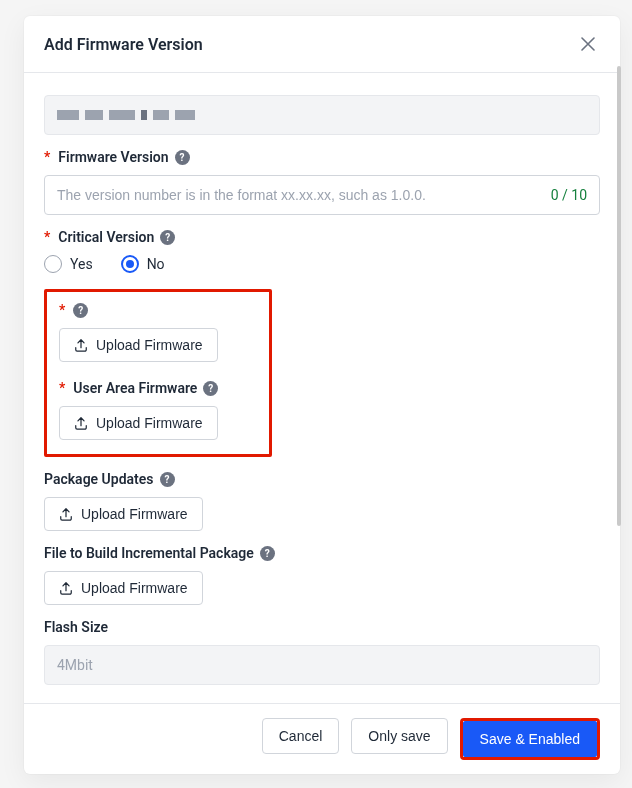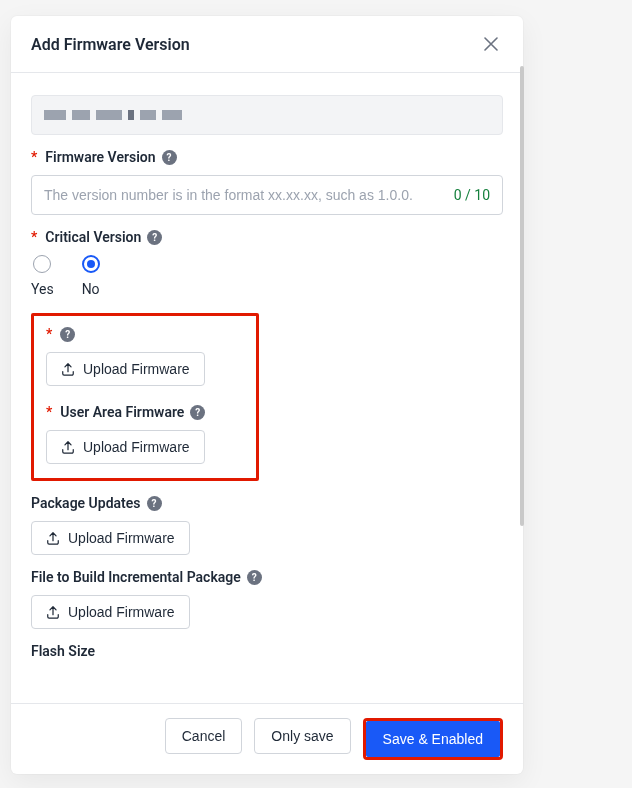--- a/index.html
+++ b/index.html
@@ -5,23 +5,23 @@
   * { box-sizing: border-box; margin: 0; padding: 0; }
   html, body {
     width: 632px;
     height: 788px;
     font-family: -apple-system, BlinkMacSystemFont, "Segoe UI", Roboto, Arial, sans-serif;
     background: #f5f5f5;
     color: #1f2937;
   }
   .modal {
     position: absolute;
-    left: 11px;
+    left: 24px;
     top: 16px;
-    width: 512px;
+    width: 596px;
     height: 758px;
     background: #fff;
     border-radius: 6px;
     box-shadow: 0 8px 28px rgba(0,0,0,0.06), 0 0 0 1px rgba(0,0,0,0.02);
     display: flex;
     flex-direction: column;
   }
   .modal-header {
     display: flex;
     align-items: center;
@@ -120,21 +120,20 @@
     gap: 28px;
     align-items: center;
     margin-top: 4px;
   }
   .radio-opt {
     display: flex;
     align-items: center;
     gap: 8px;
     font-size: 14px;
     cursor: pointer;
-    flex-direction: column;
   }
   .radio-circle {
     width: 18px; height: 18px;
     border-radius: 50%;
     border: 1.5px solid #9ca3af;
     display: inline-flex;
     align-items: center;
     justify-content: center;
   }
   .radio-circle.checked {
@@ -332,20 +331,21 @@
       <button class="upload-btn">
         <svg class="upload-icon" viewBox="0 0 16 16">
             <path d="M8 11V2M8 2L4.5 5.5M8 2l3.5 3.5M2 11v2.5A1.5 1.5 0 003.5 15h9a1.5 1.5 0 001.5-1.5V11" fill="none" stroke="#1f2937" stroke-width="1.4" stroke-linecap="round" stroke-linejoin="round"></path>
           </svg>
         <span>Upload Firmware</span>
       </button>
     </div>
 
     <div class="form-group">
       <div class="field-label">Flash Size</div>
+      <div class="flash-box">4Mbit</div>
     </div>
 
   </div>
 
   <div class="modal-footer">
     <button class="btn btn-secondary">Cancel</button>
     <button class="btn btn-secondary">Only save</button>
     <span class="btn-primary-wrap">
       <button class="btn btn-primary">Save &amp; Enabled</button>
     </span>

